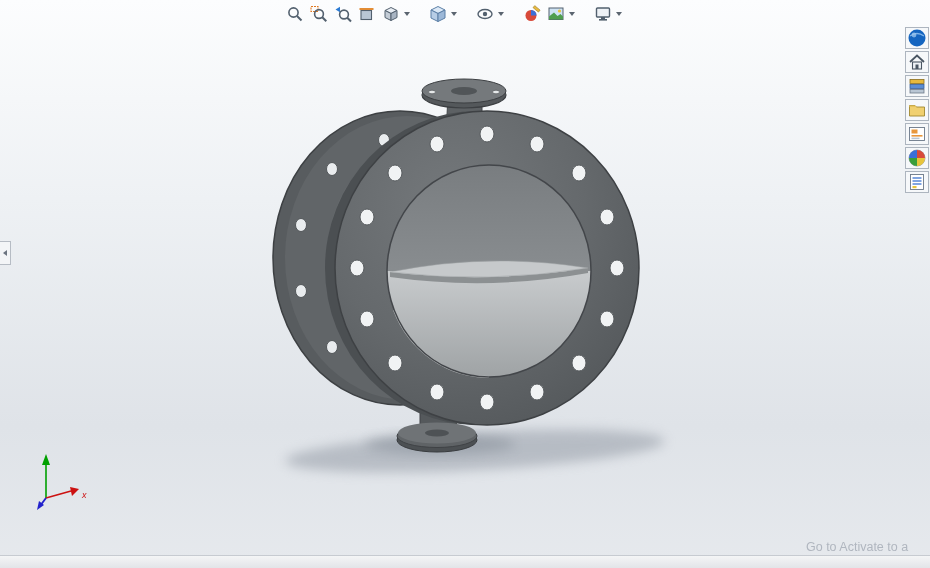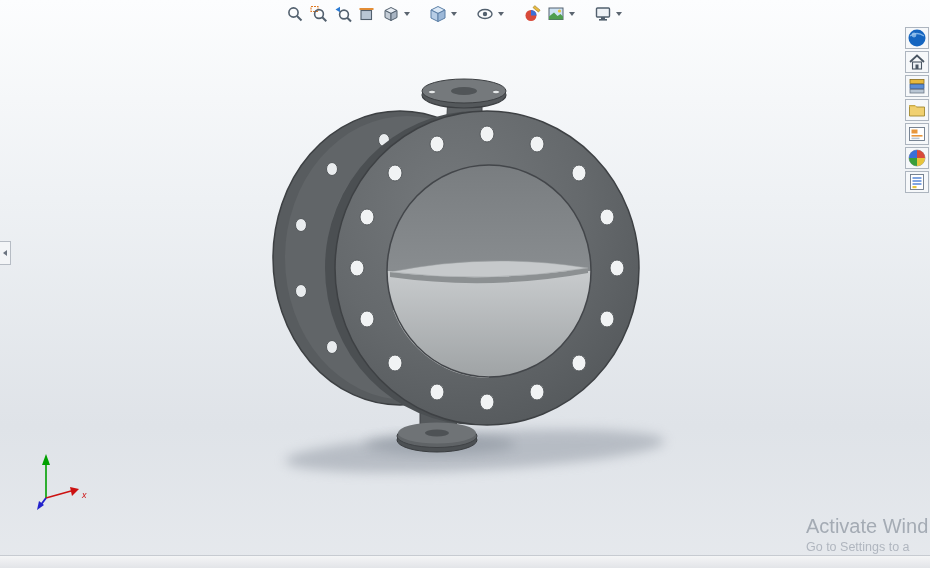--- a/index.html
+++ b/index.html
@@ -273,20 +273,19 @@
         <rect x="5.5" y="14" width="4" height="2.2" fill="#e8c53c"></rect>
       </svg>
   </div>
 </div>
 
 <div class="left-tab">
     <span class="tri"></span>
   </div>
 
 <div class="watermark">
-  <div class="l1">Activate Wind</div>
-  <div class="l2">Go to Settings to a</div>
+  <div class="l2">Go to Activate to a</div>
 </div>
 
 <div class="status-bar"></div>
 <div class="motion-tab">
   <span>on Study 1</span>
 </div>
 
 </body></html>

